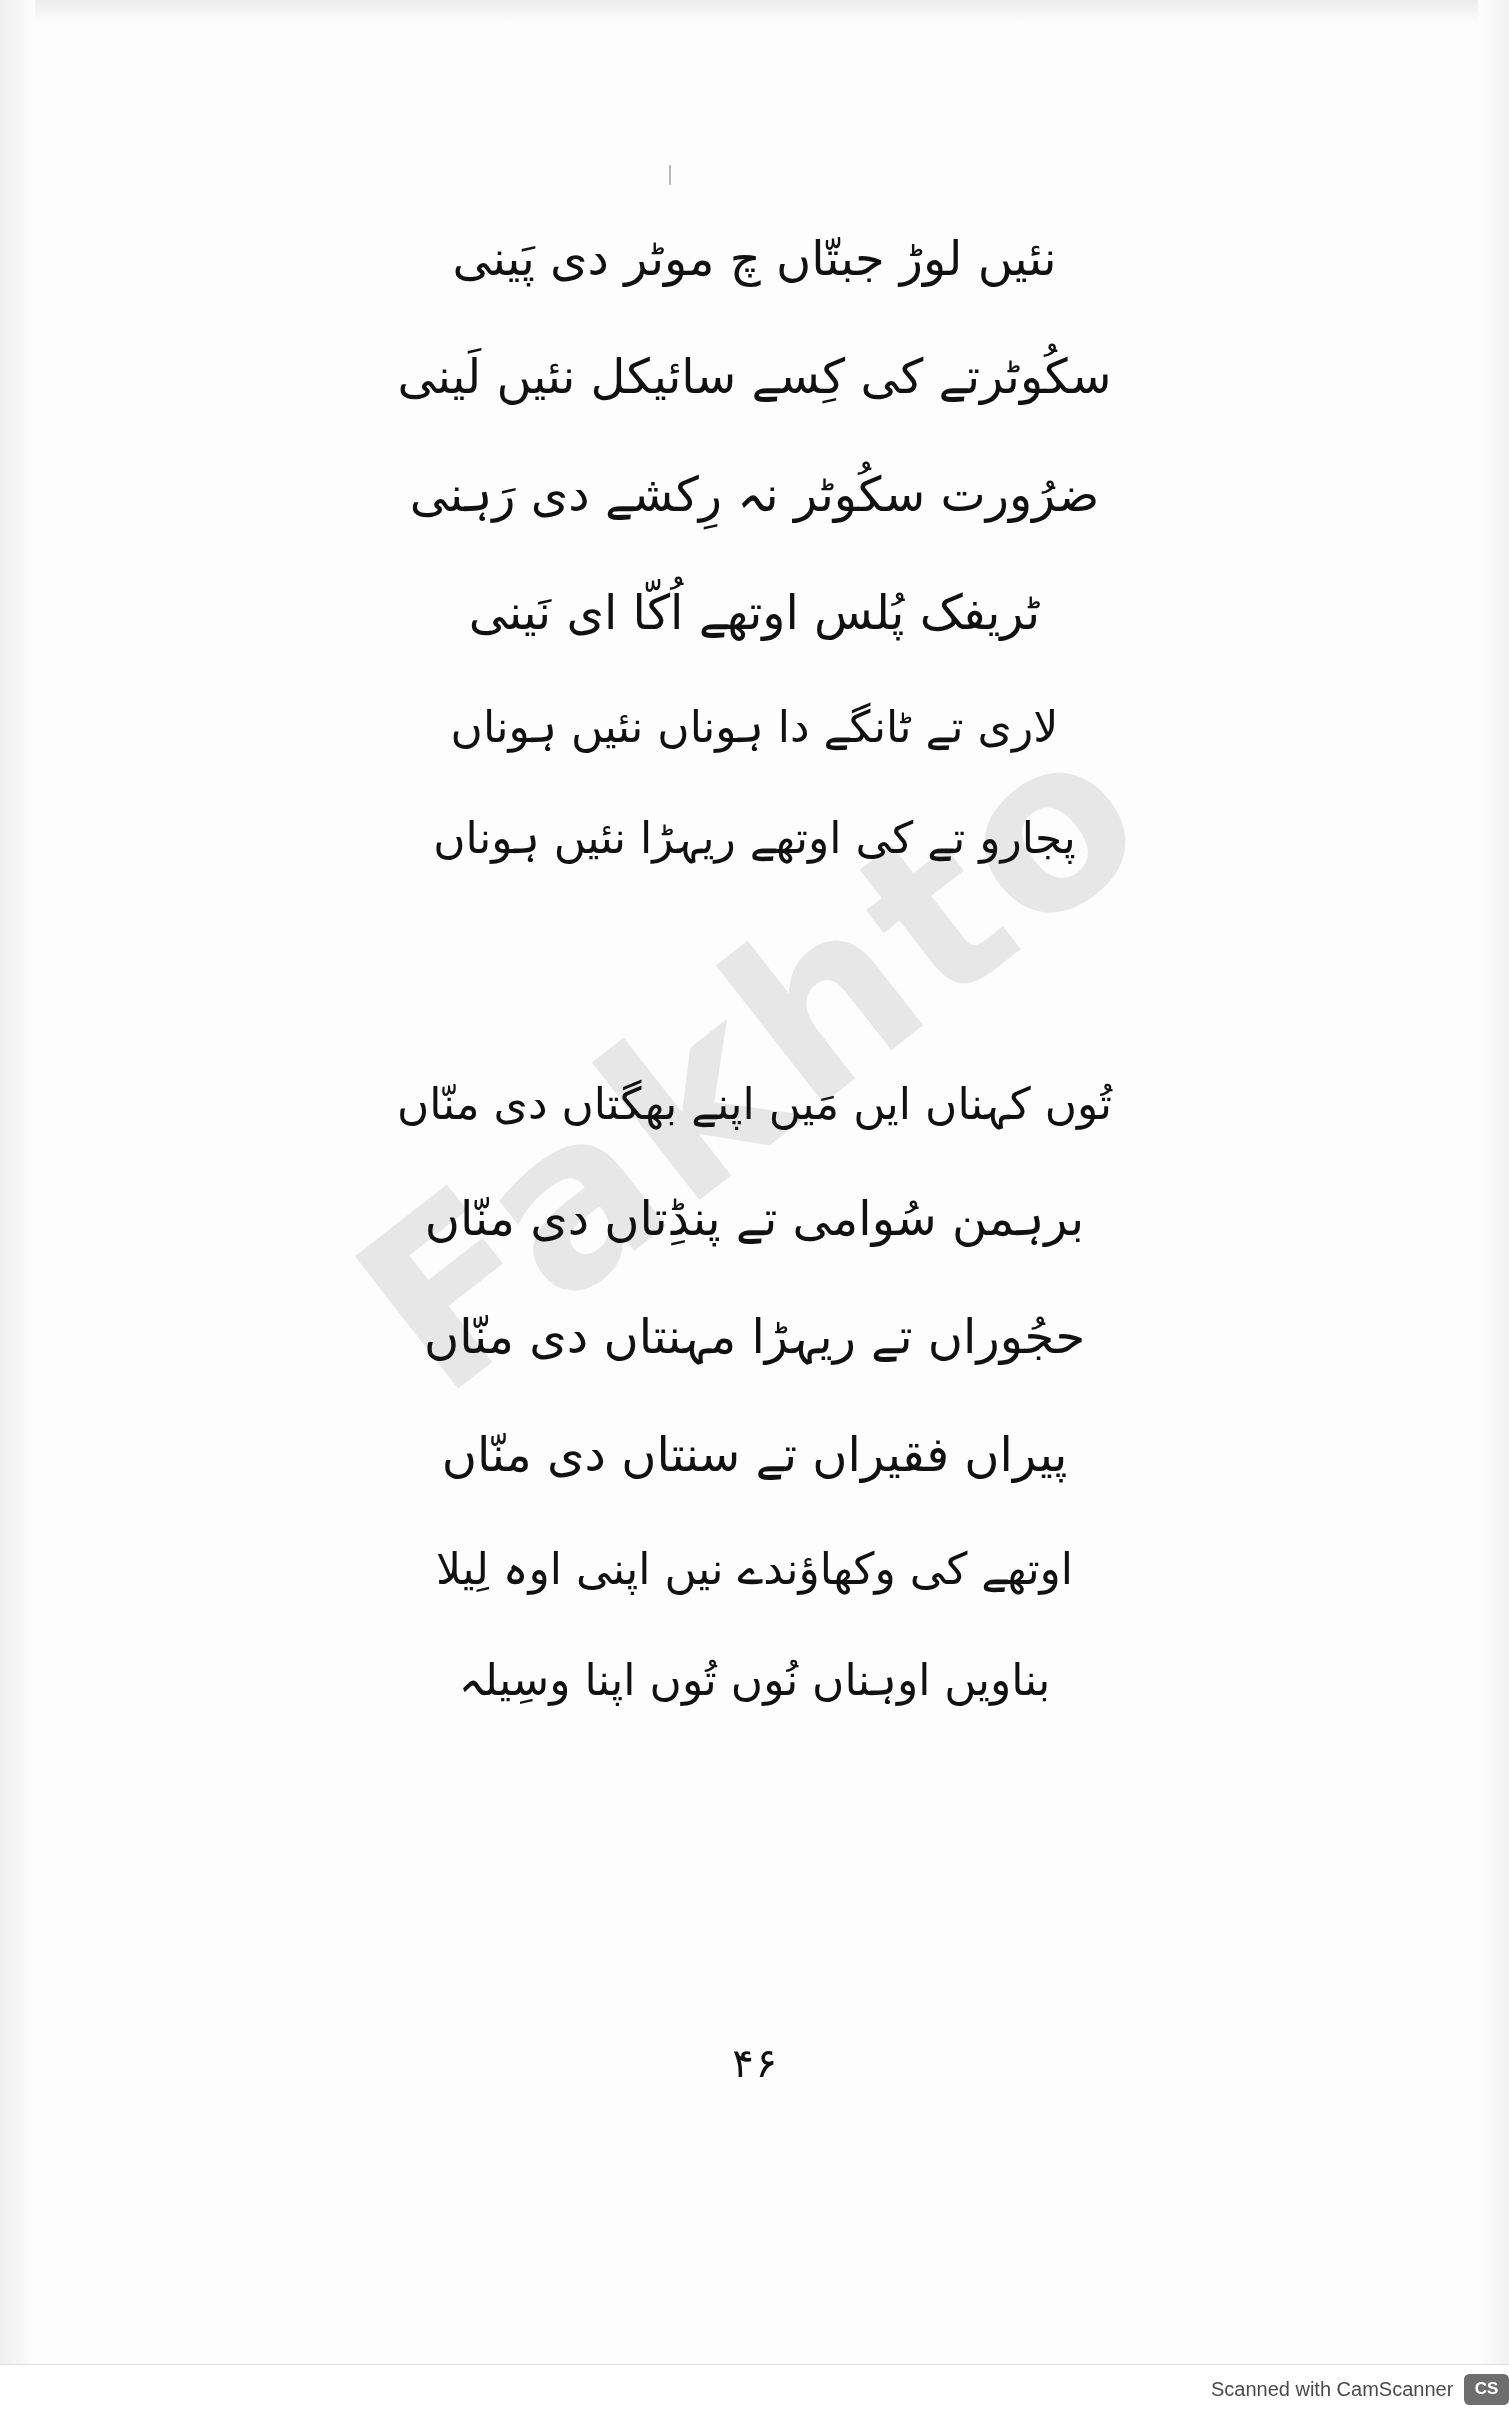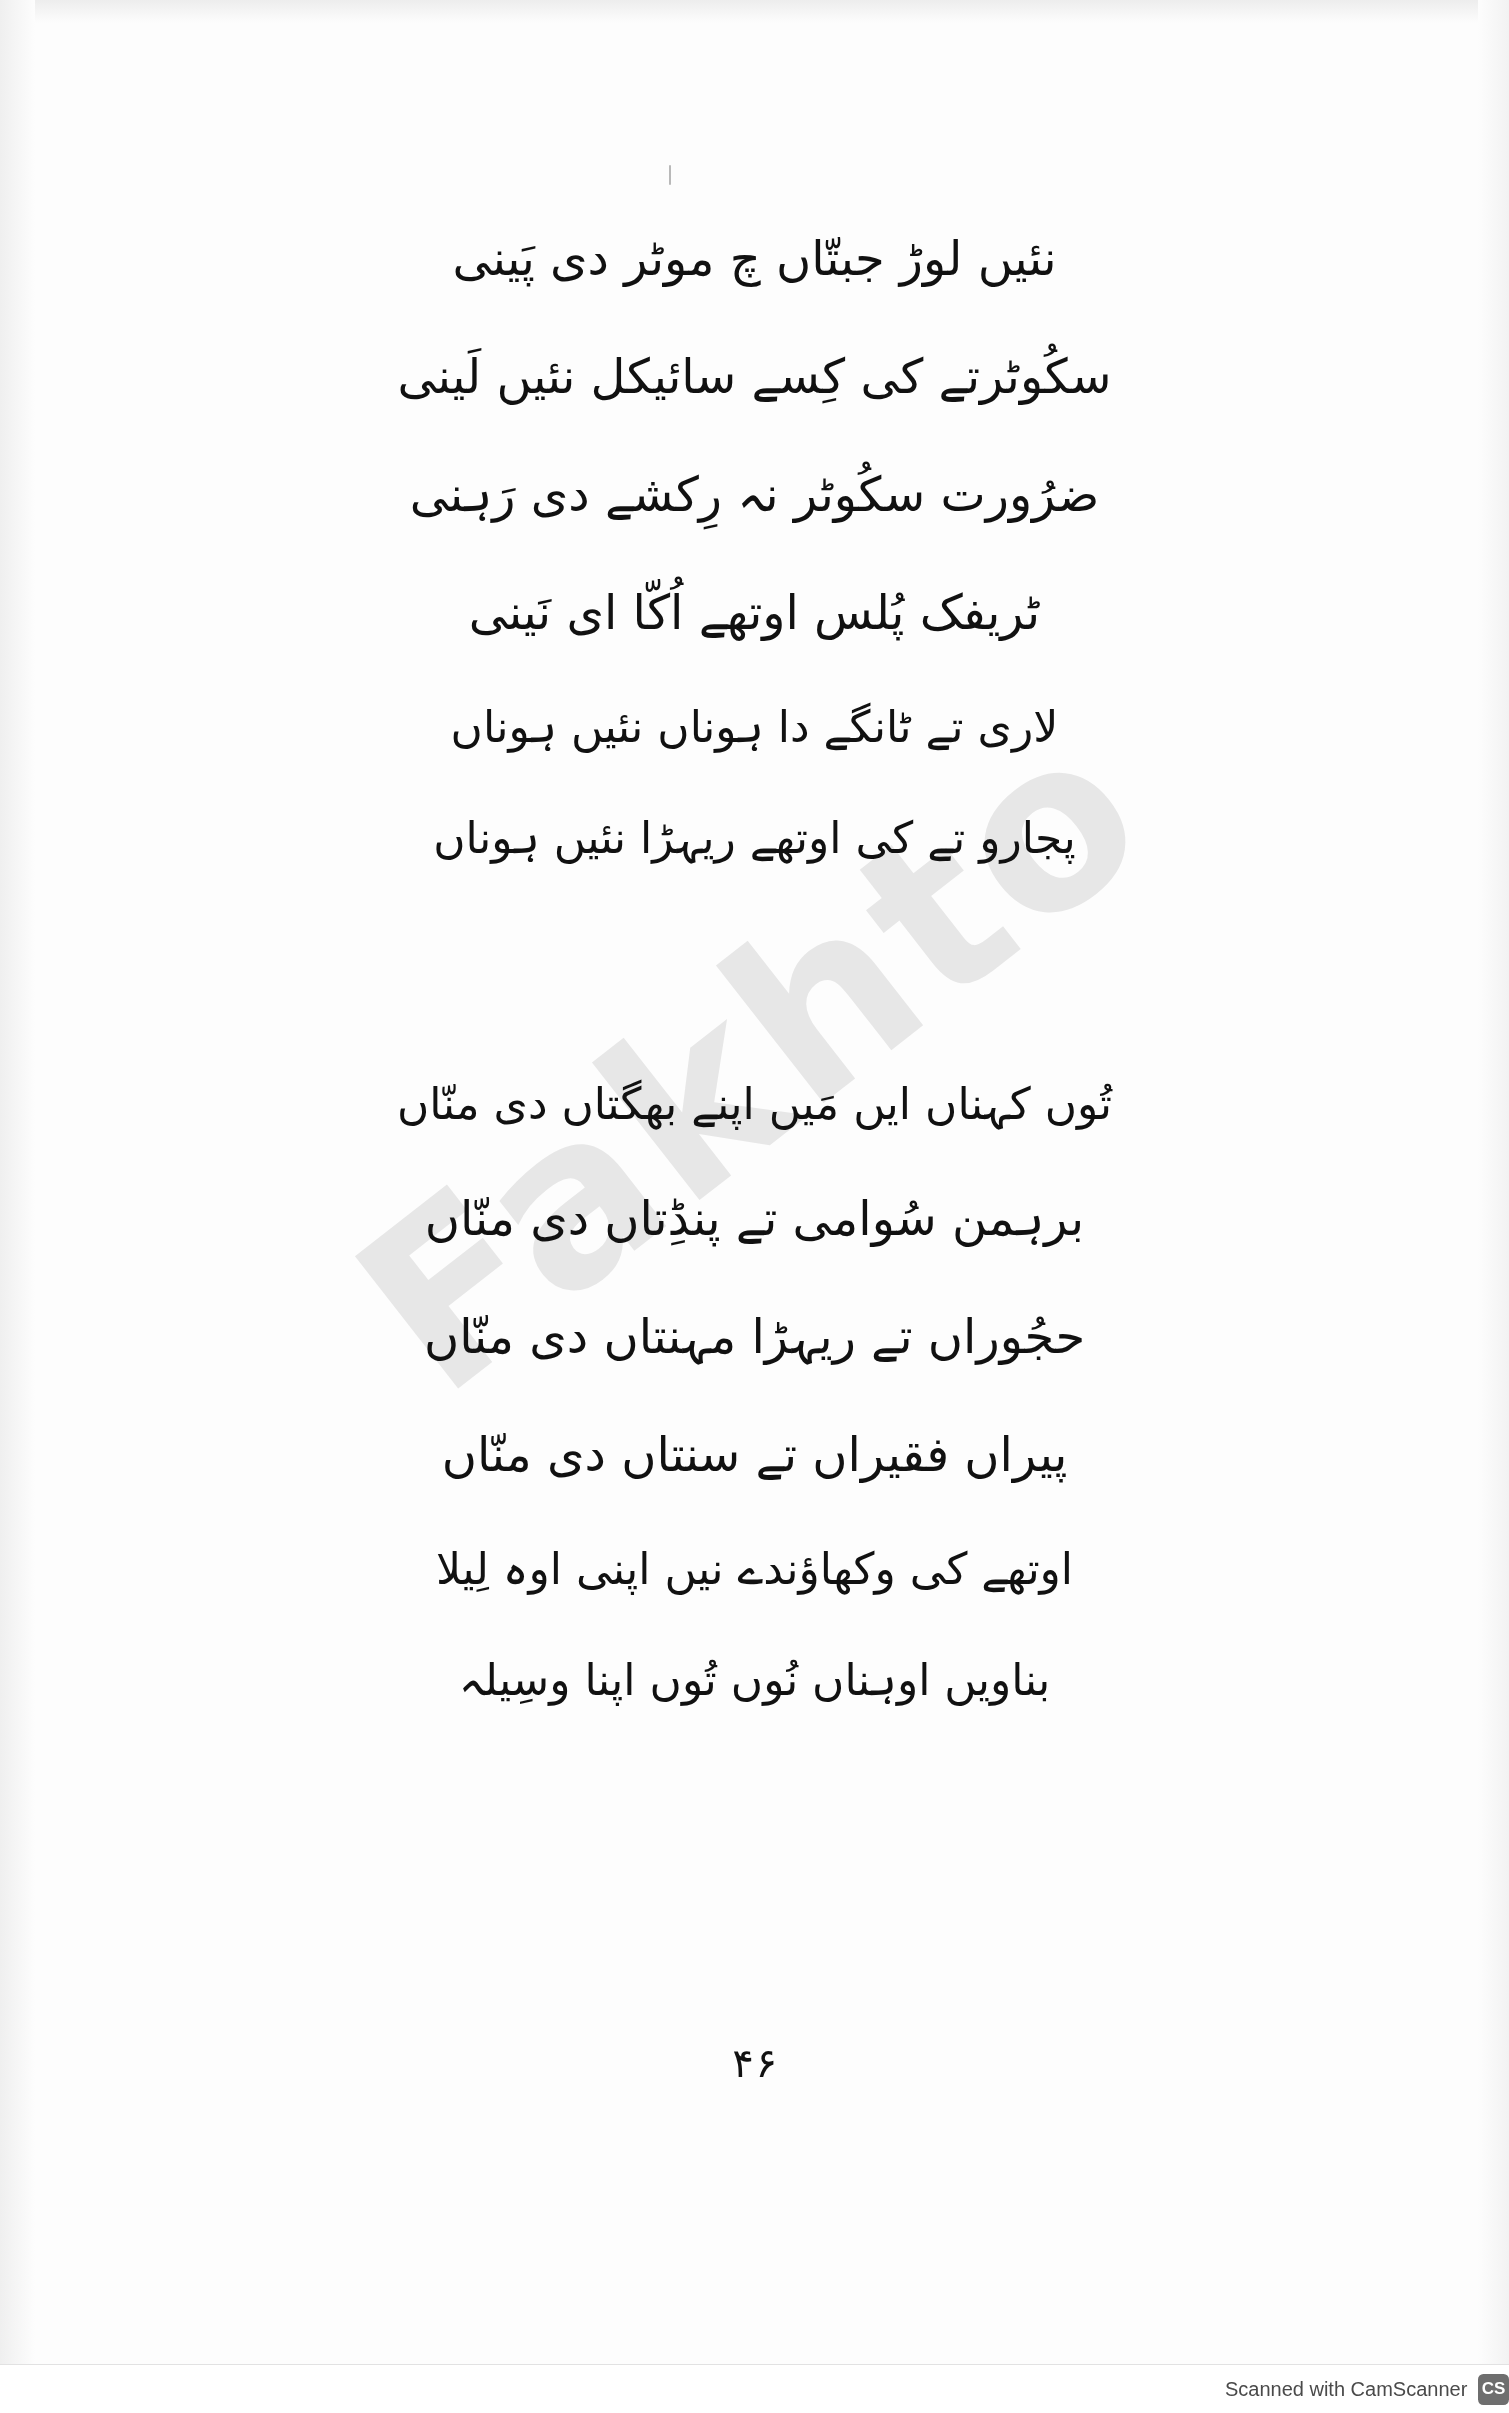--- a/index.html
+++ b/index.html
@@ -134,21 +134,21 @@
     height: 49px;
     background: #ffffff;
     border-top: 0.8px solid #e2e2e2;
     display: flex;
     align-items: center;
     padding-left: 17px;
     box-sizing: border-box;
     gap: 10.7px;
   }
   .cs-logo {
-    width: 31px;
+    width: 45px;
     height: 31px;
     background: #6e6e6e;
     border-radius: 5.4px;
     color: #ffffff;
     font-family: "Liberation Sans", sans-serif;
     font-size: 17px;
     font-weight: 700;
     display: flex;
     align-items: center;
     justify-content: center;

